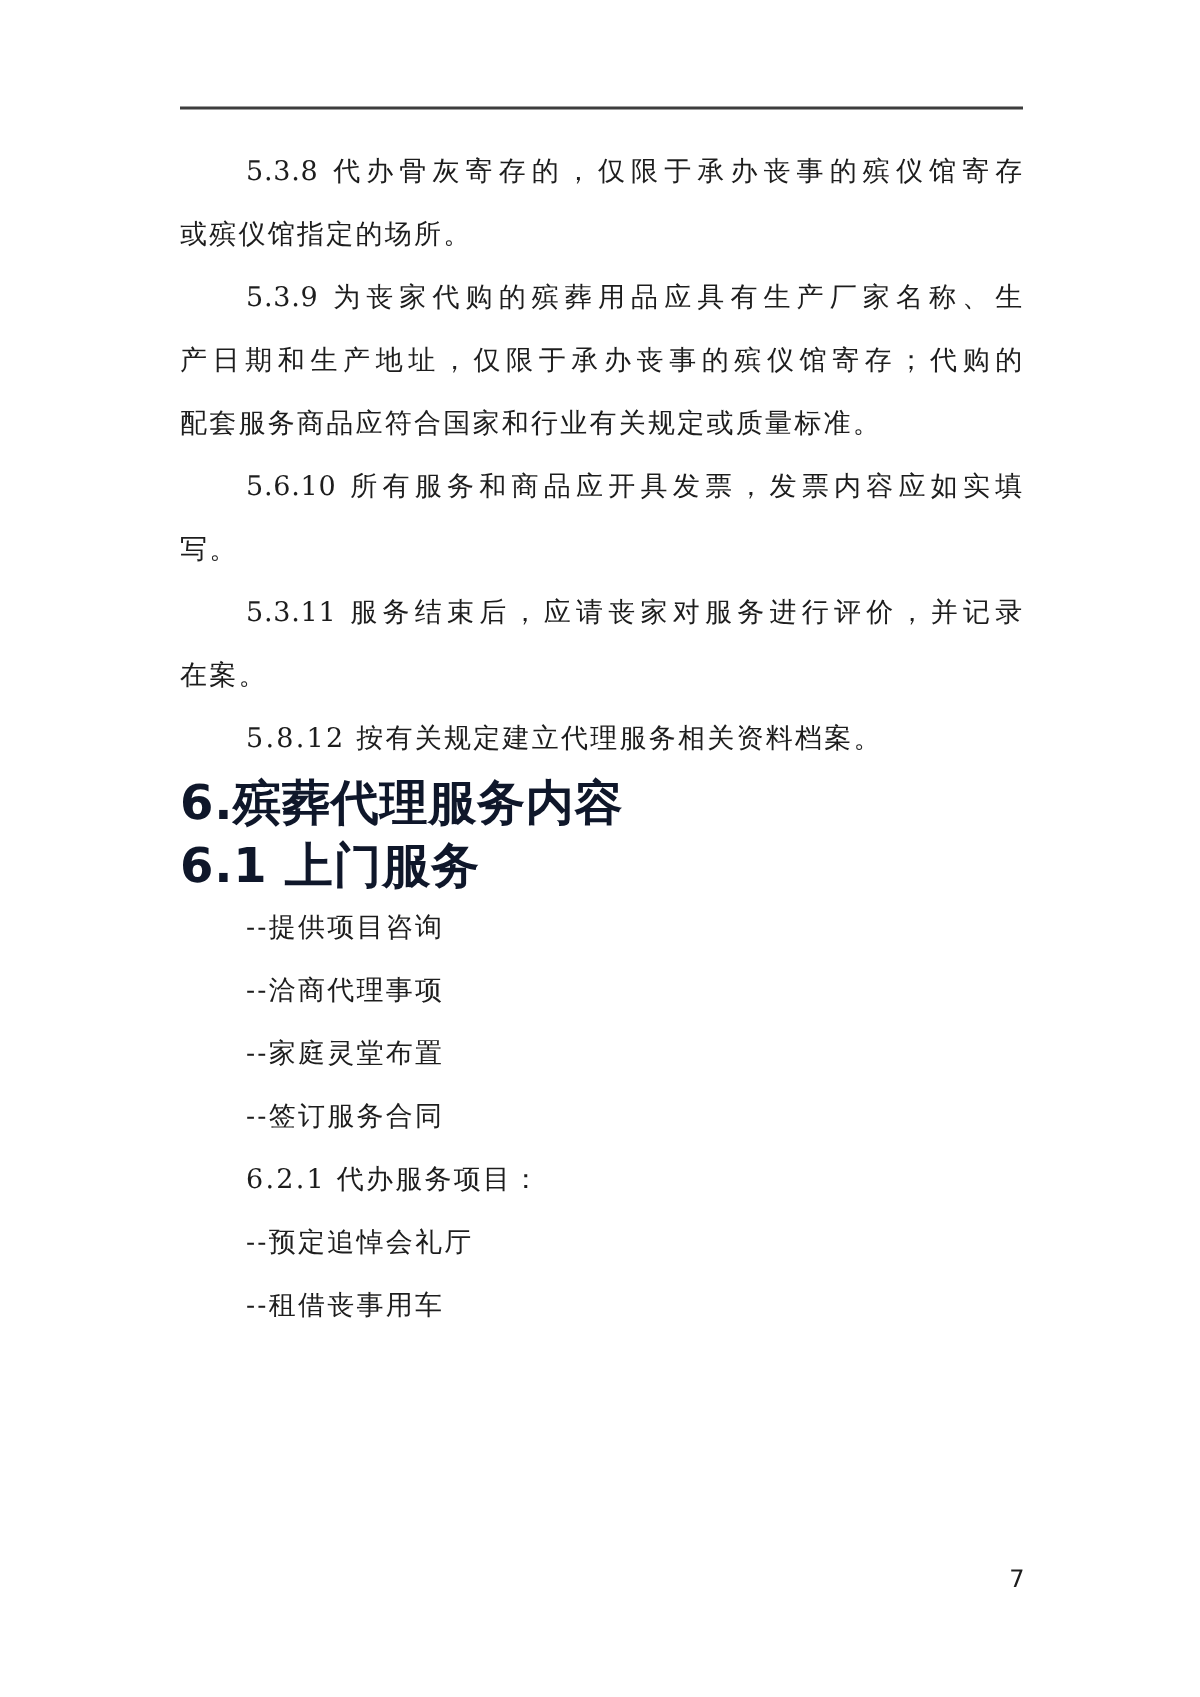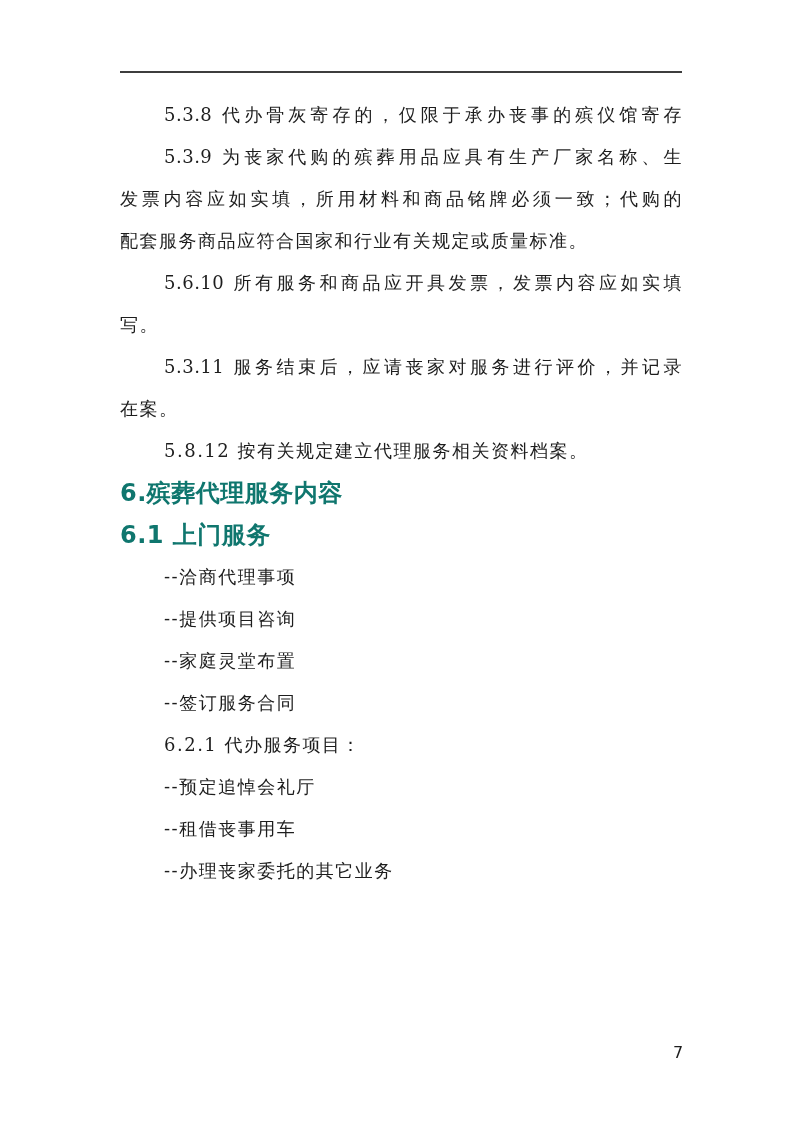--- a/index.html
+++ b/index.html
@@ -42,23 +42,23 @@
     .item { padding-left: 44px; }
     .justify {
       white-space: normal;
       text-align: justify;
       text-align-last: justify;
       letter-spacing: 0.5px;
     }
     .heading1, .heading2 {
       font-family: "DejaVu Sans", "Liberation Sans", sans-serif;
       font-weight: bold;
-      font-size: 24px;
+      font-size: 32px;
       letter-spacing: 0.5px;
-      color: #0f766e;
+      color: #0f172a;
     }
     .page-number {
       position: absolute;
       left: 668px;
       top: 1042px;
       width: 20px;
       height: 22px;
       line-height: 22px;
       text-align: center;
       font-family: "DejaVu Sans", "Liberation Sans", sans-serif;
@@ -66,33 +66,33 @@
       color: #1d1d1d;
     }
   </style>
 </head>
 <body>
 
 <div class="page">
   <div class="header-rule"></div>
   <div class="content">
       <div class="line para-first justify">5.3.8 代办骨灰寄存的，仅限于承办丧事的殡仪馆寄存</div>
+      <div class="line">或殡仪馆指定的场所。</div>
       <div class="line para-first justify">5.3.9 为丧家代购的殡葬用品应具有生产厂家名称、生</div>
-      <div class="line justify">发票内容应如实填，所用材料和商品铭牌必须一致；代购的</div>
+      <div class="line justify">产日期和生产地址，仅限于承办丧事的殡仪馆寄存；代购的</div>
       <div class="line">配套服务商品应符合国家和行业有关规定或质量标准。</div>
       <div class="line para-first justify">5.6.10 所有服务和商品应开具发票，发票内容应如实填</div>
       <div class="line">写。</div>
       <div class="line para-first justify">5.3.11 服务结束后，应请丧家对服务进行评价，并记录</div>
       <div class="line">在案。</div>
       <div class="line para-first">5.8.12 按有关规定建立代理服务相关资料档案。</div>
       <div class="line heading1">6.殡葬代理服务内容</div>
       <div class="line heading2">6.1 上门服务</div>
+      <div class="line item">--提供项目咨询</div>
       <div class="line item">--洽商代理事项</div>
-      <div class="line item">--提供项目咨询</div>
       <div class="line item">--家庭灵堂布置</div>
       <div class="line item">--签订服务合同</div>
       <div class="line para-first">6.2.1 代办服务项目：</div>
       <div class="line item">--预定追悼会礼厅</div>
       <div class="line item">--租借丧事用车</div>
-      <div class="line item">--办理丧家委托的其它业务</div>
     </div>
   <div class="page-number">7</div>
 </div>
 
 </body></html>

